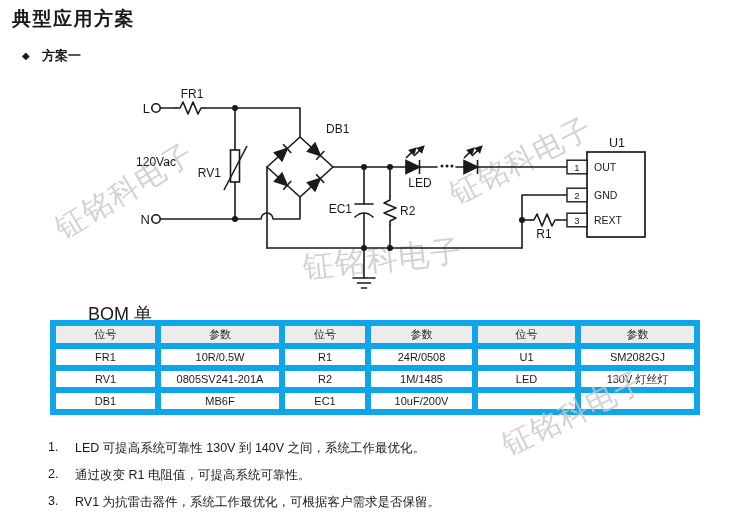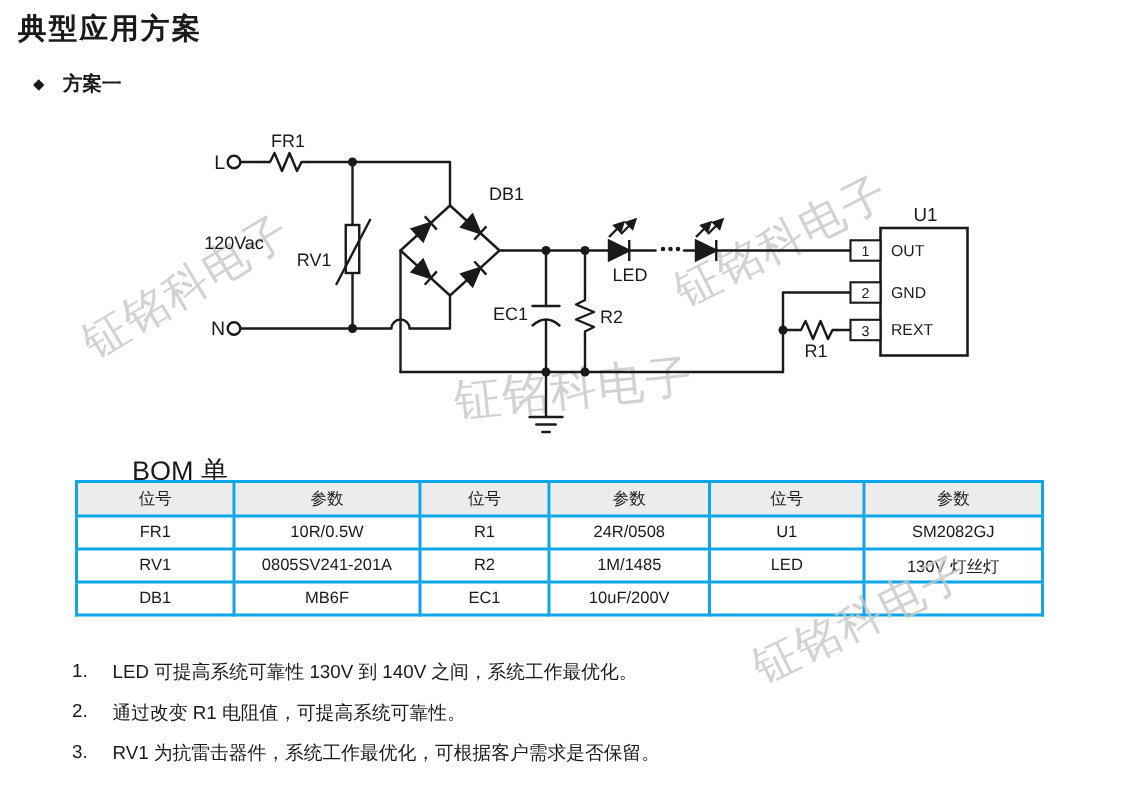--- a/index.html
+++ b/index.html
@@ -15,21 +15,21 @@
 
   .wm { position:absolute; font-size:30px; color:#c8c8c8; opacity:.8; white-space:nowrap;
         transform-origin:left center; z-index:1; letter-spacing:1px; pointer-events:none; }
   .wm-above-table { z-index:5; }
 
   .schematic { position:absolute; left:0; top:0; z-index:3; }
 
   .bom-title { position:absolute; left:44px; top:302px; font-size:18px; z-index:2;margin-left:44px; }
   .bom-wrap  { position:absolute; left:50px; top:320px; z-index:2; }
   table.bom { border-collapse:collapse; table-layout:fixed; font-size:11px; background:#fff; }
-  table.bom td { border:2px solid #0ea5e9; height:22px; text-align:center;
+  table.bom td { border:6px solid #0ea5e9; height:22px; text-align:center;
                  padding:0 2px; white-space:nowrap; overflow:hidden; }
   table.bom tr.hdr td { background:#ececec; height:23px; }
 
   .note { position:absolute; left:48px; font-size:12.5px; display:flex; z-index:4; white-space:nowrap; }
   .note .num { width:27px; flex:0 0 27px; }
 </style>
 </head>
 <body>
 
 <div class="page">

